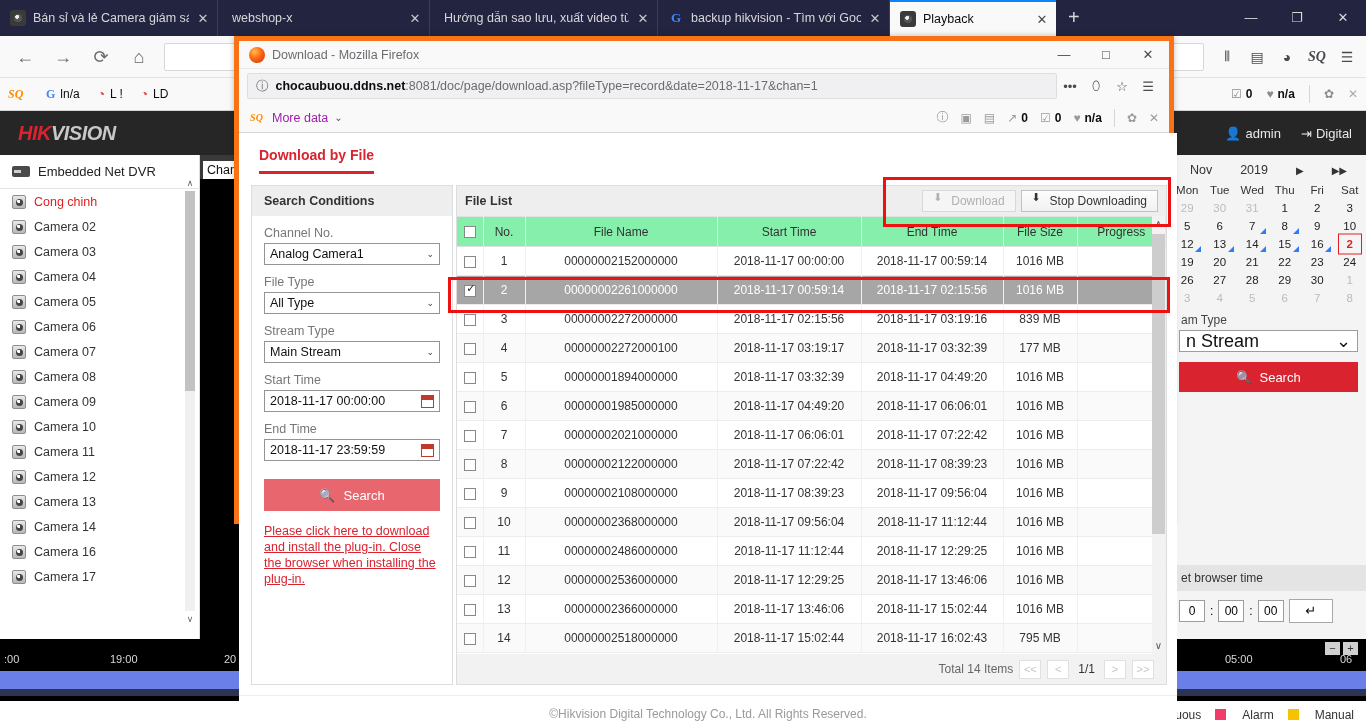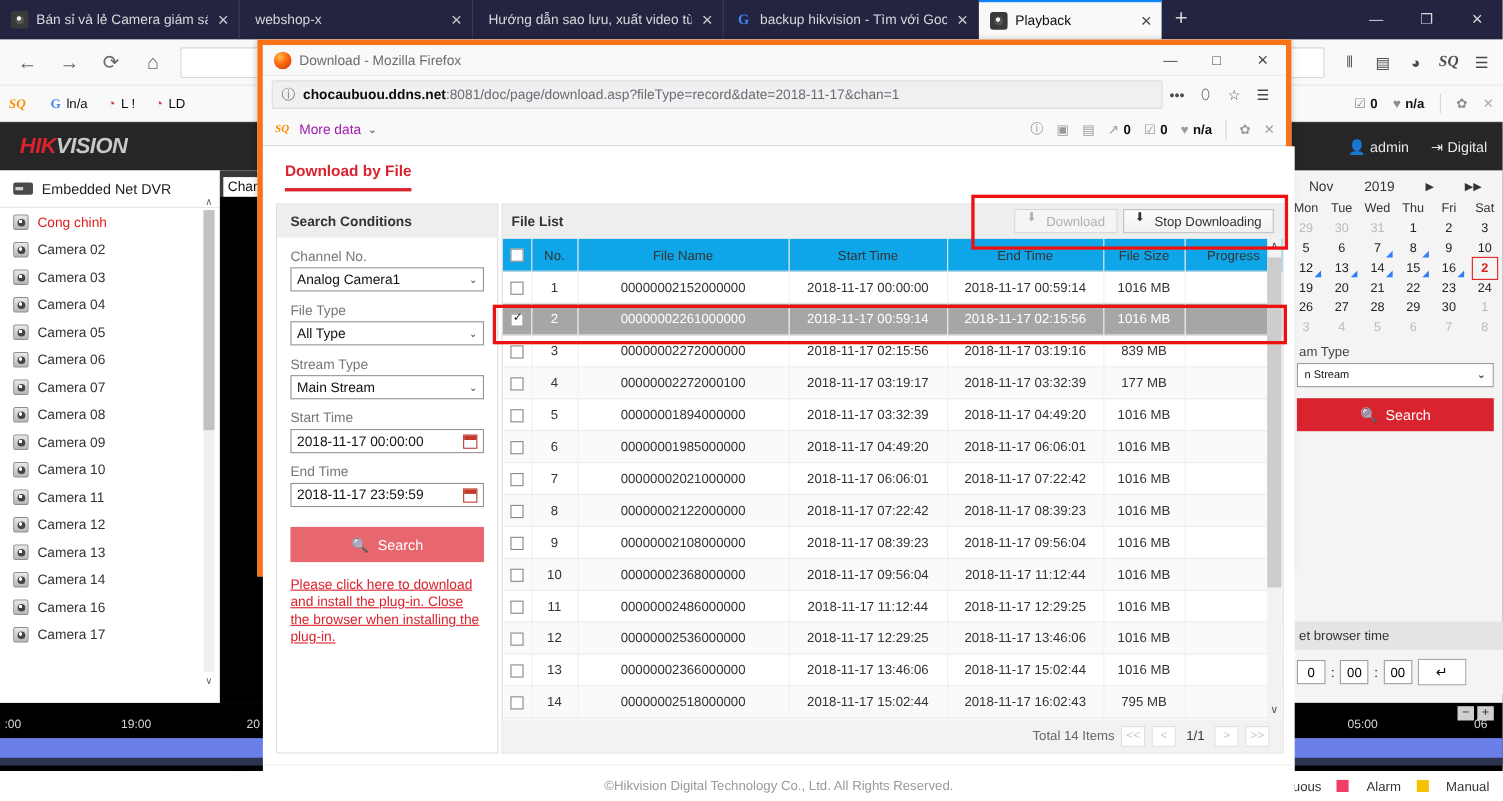--- a/index.html
+++ b/index.html
@@ -115,21 +115,21 @@
   .cal-head { display:flex; align-items:center; justify-content:center; height:26px; font-size:12.5px; color:#333; gap:28px; padding-top:4px;}
   .cal-head .nav { font-size:10px; color:#333; }
   table.cal { width:100%; border-collapse:collapse; font-size:11.5px; }
   table.cal th { color:#333; font-weight:normal; padding:3px 0; text-align:center; width:14.28%;}
   table.cal td { text-align:center; padding:3px 0; position:relative; color:#222;}
   table.cal td.dim { color:#bbb; }
   table.cal td.sel { color:#e02020; font-weight:bold; }
   table.cal td.sel::before{content:'';position:absolute;left:50%;top:50%;transform:translate(-50%,-50%);width:22px;height:19px;border:1px solid #e02020;}
   table.cal td .mark { position:absolute; right:2px; bottom:1px; width:0;height:0;border-left:6px solid transparent;border-bottom:6px solid #2f7dfb;}
   .rp-label { font-size:12px; color:#444; padding:6px 0 3px 10px; }
-  .rp-select { margin:0 8px; height:22px; border:1px solid #9d9d9d; background:#fff; font-size:10px; display:flex; align-items:center; padding:0 6px; justify-content:space-between; color:#111;}
+  .rp-select { margin:0 8px; height:22px; border:1px solid #9d9d9d; background:#fff; font-size:18px; display:flex; align-items:center; padding:0 6px; justify-content:space-between; color:#111;}
   .rp-search { margin:10px 8px 0 8px; height:30px; background:#d9232e; color:#fff; display:flex; align-items:center; justify-content:center; font-size:13px; gap:7px;}
   .playback-box { position:absolute; bottom:8px; left:0; width:196px; }
   .pb-title { background:#e4e4e4; font-size:12px; color:#333; padding:6px 10px; }
   .pb-row { display:flex; align-items:center; gap:5px; padding:8px 8px; background:#f4f4f4;}
   .pb-in { width:26px; height:22px; border:1px solid #9d9d9d; background:#fff; text-align:center; font-size:12px; line-height:20px;}
   .pb-go { width:44px; height:24px; border:1px solid #a8a8a8; background:#fff; text-align:center; line-height:22px; font-size:13px;}
 
   
   #timeline { position:absolute; top:528px; left:0; width:1366px; height:62px; background:#000; }
   #tl-ruler { position:absolute; top:14px; left:0; width:1366px; height:16px; color:#d8d8d8; font-size:11px; }
@@ -195,21 +195,21 @@
   #fl-head { height:30px; background:#eee; display:flex; align-items:center; padding:0 8px;}
   #fl-head .ttl { font-size:12.5px; font-weight:bold; color:#333; }
   #fl-head .btns { margin-left:auto; display:flex; gap:5px; }
   .dlbtn { height:22px; border:1px solid #c2c2c2; background:linear-gradient(#fdfdfd,#f1f1f1);
     display:flex; align-items:center; gap:6px; padding:0 10px; font-size:12px; color:#333;}
   .dlbtn.disabled { color:#b0b0b0; border-color:#d8d8d8; background:#f5f5f5;}
   .dl-ic { width:12px; height:12px; position:relative; }
   .dl-ic::before { content:'⬇'; position:absolute; left:0; top:-4px; font-size:11px; }
 
   table.ftab { width:100%; border-collapse:collapse; font-size:12px; table-layout:fixed;}
-  table.ftab th { background:#0ea5e9; border:1px solid #e0e0e0; border-left:none; border-right:1px solid #e8e8e8;
+  table.ftab th { background:#86efac; border:1px solid #e0e0e0; border-left:none; border-right:1px solid #e8e8e8;
     font-weight:normal; color:#333; height:30px; text-align:center;}
   table.ftab td { border-bottom:1px solid #ececec; border-right:1px solid #f0f0f0; height:29px;
     text-align:center; color:#333;}
   table.ftab tr.alt td { background:#fafafa; }
   table.ftab tr.sel td { background:#a6a6a6; color:#fff; }
   .cbx { width:12px; height:12px; border:1px solid #888; background:#fff; display:inline-block; position:relative; vertical-align:middle;}
   .cbx.on::after { content:'✓'; position:absolute; left:0; top:-4px; width:12px; text-align:center; font-size:11px; color:#222;}
 
   #ftab-wrap { position:absolute; top:30px; left:0; right:0; bottom:30px; overflow:hidden; }
   #flscroll { position:absolute; right:1px; top:30px; bottom:30px; width:13px; background:#f2f2f2;}

